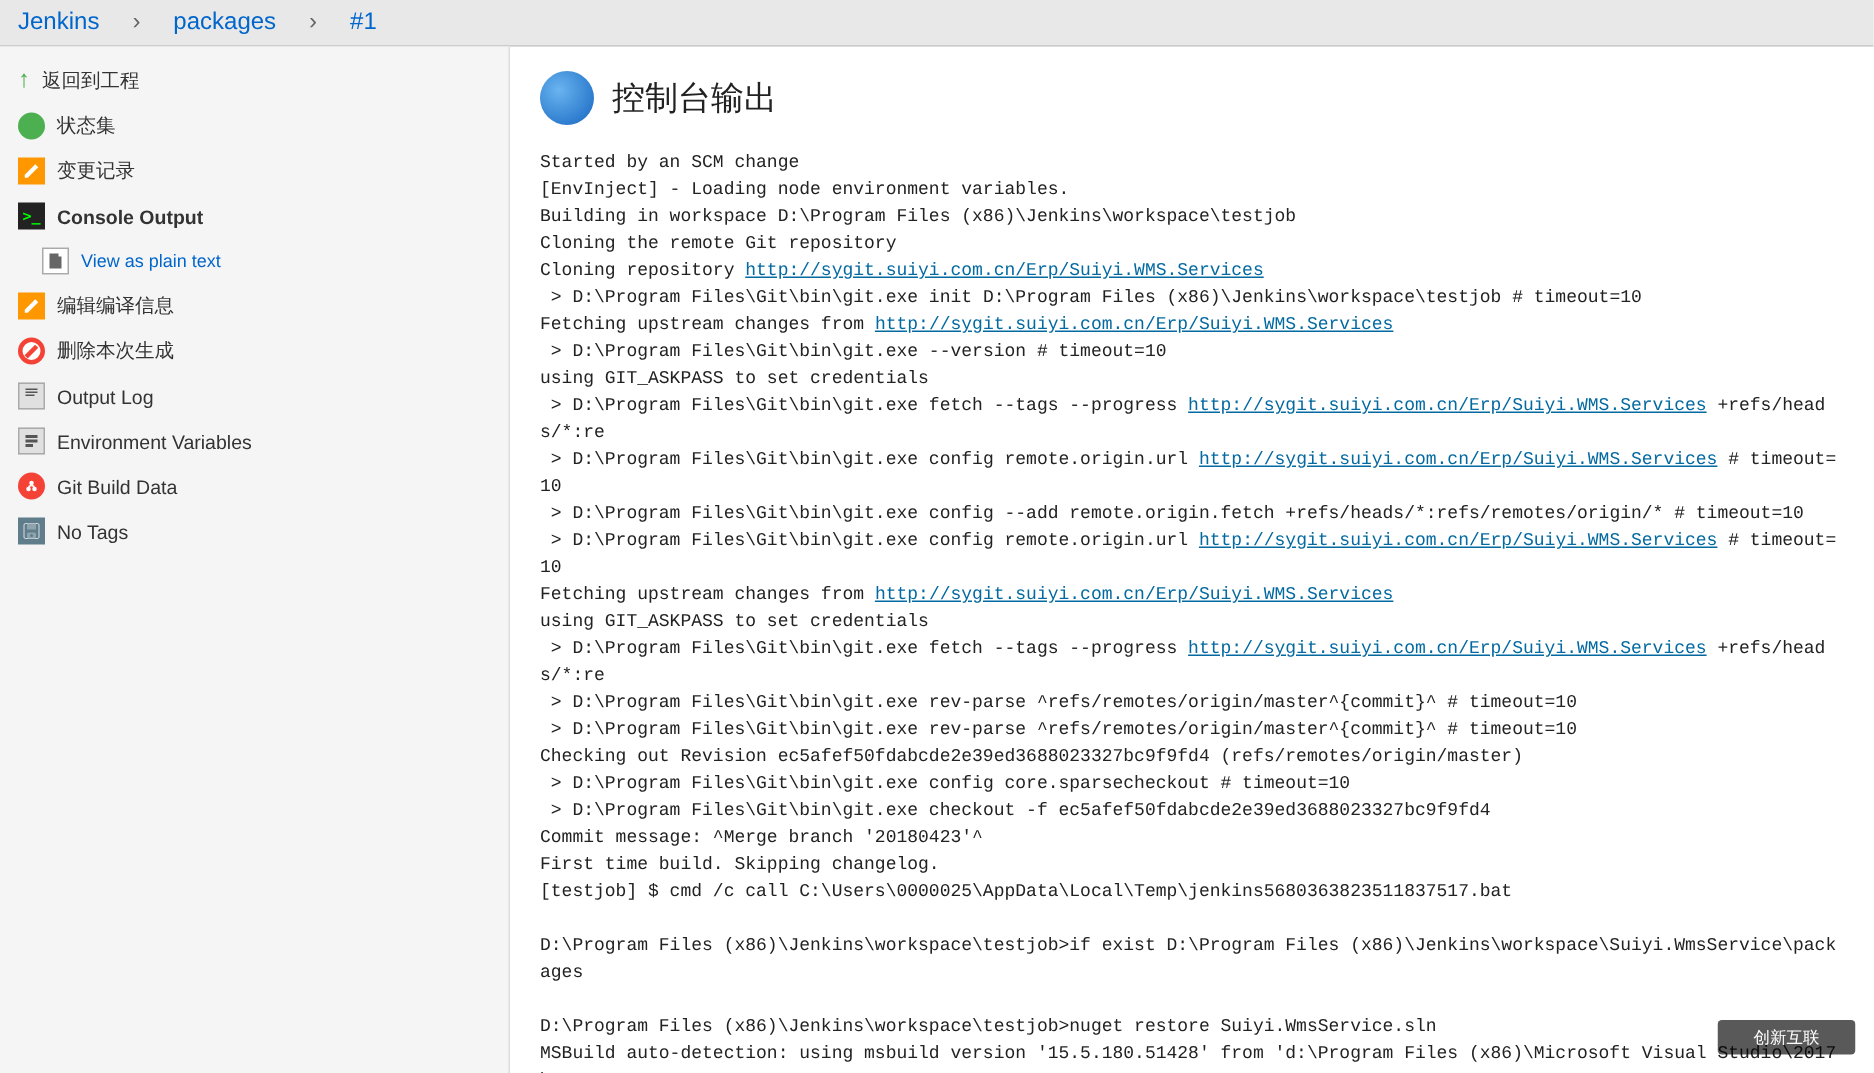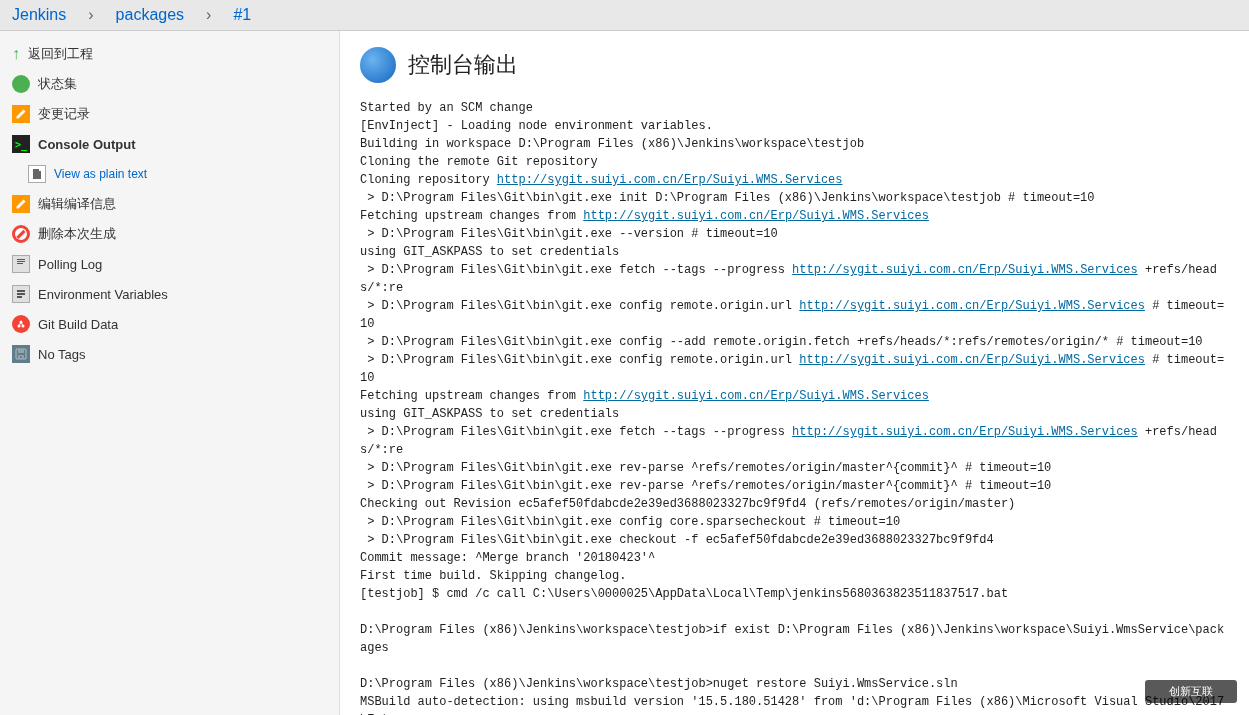--- a/index.html
+++ b/index.html
@@ -232,21 +232,21 @@
     </div>
 
     <div class="sidebar-item">
       <span style="display:inline-flex;width:18px;height:18px;align-items:center;justify-content:center;background:#e0e0e0;border:1px solid #aaa;">
         <svg width="10" height="12" viewBox="0 0 10 12" fill="#555">
             <rect x="1" y="1" width="8" height="1"></rect>
             <rect x="1" y="3" width="8" height="1"></rect>
             <rect x="1" y="5" width="6" height="1"></rect>
           </svg>
       </span>
-      <span>Polling Log</span>
+      <span>Output Log</span>
     </div>
 
     <div class="sidebar-item">
       <span style="display:inline-flex;width:18px;height:18px;align-items:center;justify-content:center;background:#e0e0e0;border:1px solid #aaa;">
         <svg width="12" height="12" viewBox="0 0 12 12" fill="#555">
             <path d="M2 2h8v2H2zm0 3h8v2H2zm0 3h5v2H2z"></path>
           </svg>
       </span>
       <span>Environment Variables</span>
     </div>

